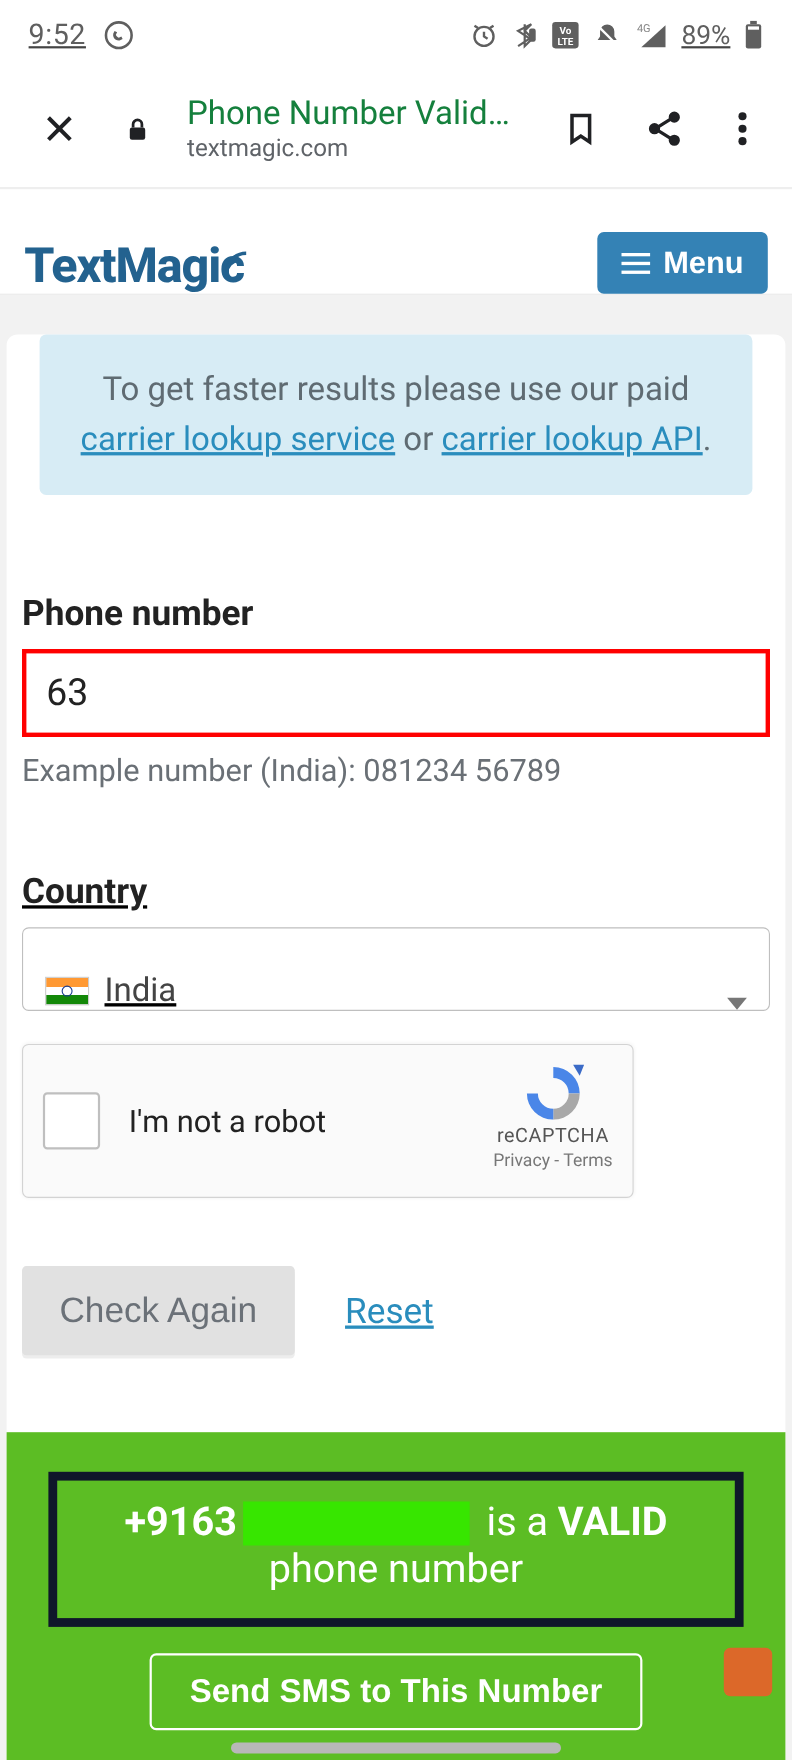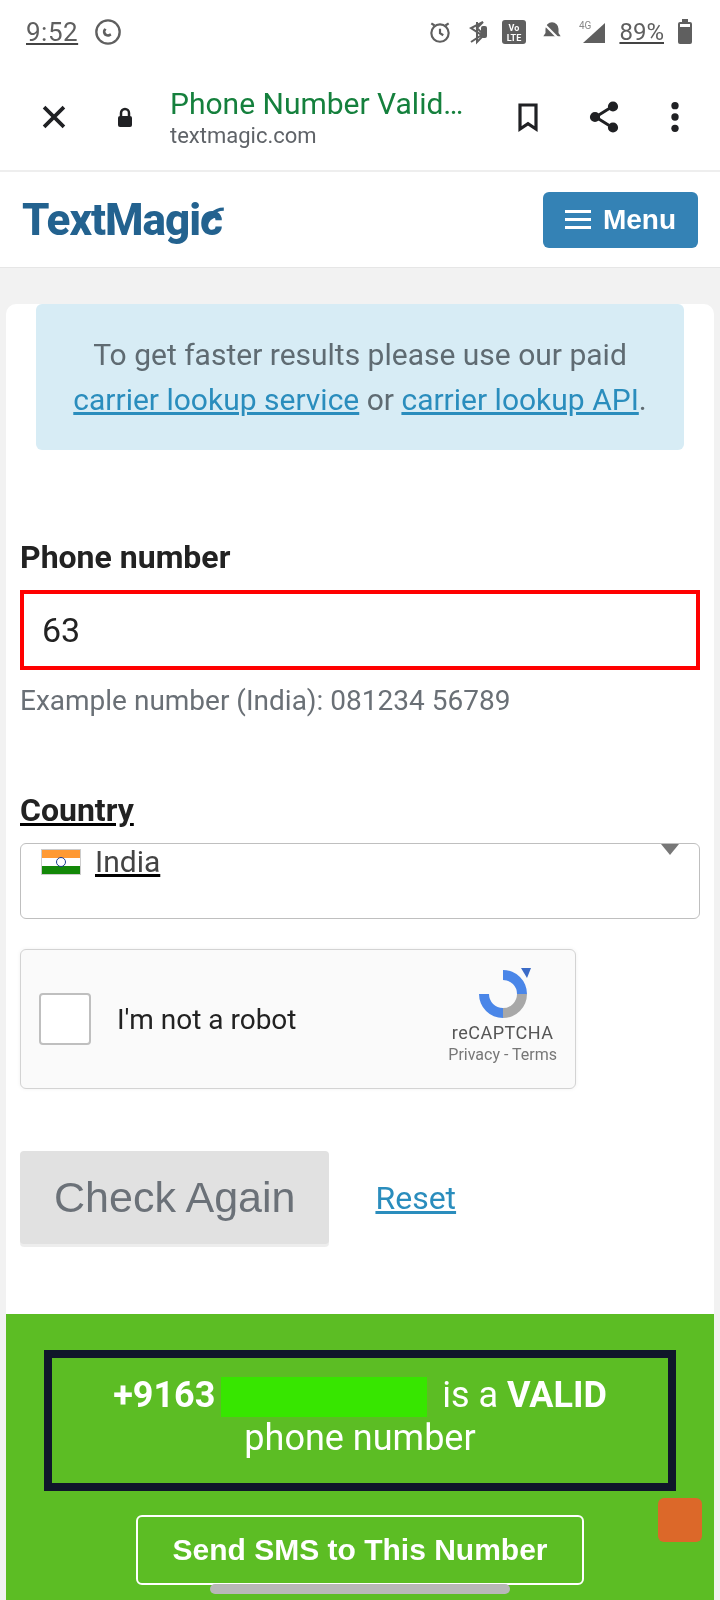--- a/index.html
+++ b/index.html
@@ -40,21 +40,21 @@
     .urlbar .page-title{ font-size:30px; color:#15803d; white-space:nowrap; overflow:hidden; text-overflow:ellipsis; }
     .urlbar .page-host{ font-size:22px; color:#5f6368; margin-top:2px;}
     .urlbar .ub-icon{ width:42px; display:flex; justify-content:center; }
     .urlbar .ub-icon.big{ width:52px; }
     .urlbar-sep{ height:0; border-bottom:2px solid #eee; }
 
     
     .site-header{
       height:96px;
       display:flex;
-      align-items:center;
+      align-items:flex-end;
       justify-content:space-between;
       padding: 0 22px;
       border-bottom:1px solid #e6e6e6;
     }
     .logo{ font-size:44px; font-weight:800; color:#23628f; letter-spacing:-1px; position:relative;}
     .logo .dot{ position:absolute; right:-2px; top:-6px; width:20px; height:20px;}
     .menu-btn{
       background:#3482b5;
       color:#fff;
       border:none;
@@ -113,21 +113,21 @@
       font-size:28px;
       color:#6a7076;
     }
 
     .country-block{ margin-top:74px;text-decoration:underline; }
     .select{
       border:1px solid #bfbfbf;
       border-radius:6px;
       height:76px;
       display:flex;
-      align-items:flex-start;
+      align-items:flex-end;
       padding:0 20px;
       font-size:30px;
       color:#444;
       justify-content:space-between;
     }
     .select-left{ display:flex; align-items:center; gap:14px;}
     .flag{
       width:40px; height:26px;
       background: linear-gradient(to bottom, #ff9933 0 33%, #ffffff 33% 66%, #138808 66% 100%);
       border:1px solid #ccc;
@@ -162,21 +162,21 @@
     .rc-legal{ font-size:16px; color:#777; margin-top:2px;}
 
     
     .actions{ margin-top:62px; display:flex; align-items:center; gap:46px;}
     .check-btn{
       background:#e1e1e1;
       color:#6b7178;
       border:none;
       border-radius:4px;
       padding: 22px 34px;
-      font-size:43px;
+      font-size:32px;
       font-weight:500;
       box-shadow: 0 3px 0 rgba(0,0,0,0.07);
     }
     .reset{ color:#2a8dbd; text-decoration:underline; font-size:32px;}
 
     
     .result{
       background:#5cbd24;
       margin-top:70px;
       padding: 36px 38px 32px;

